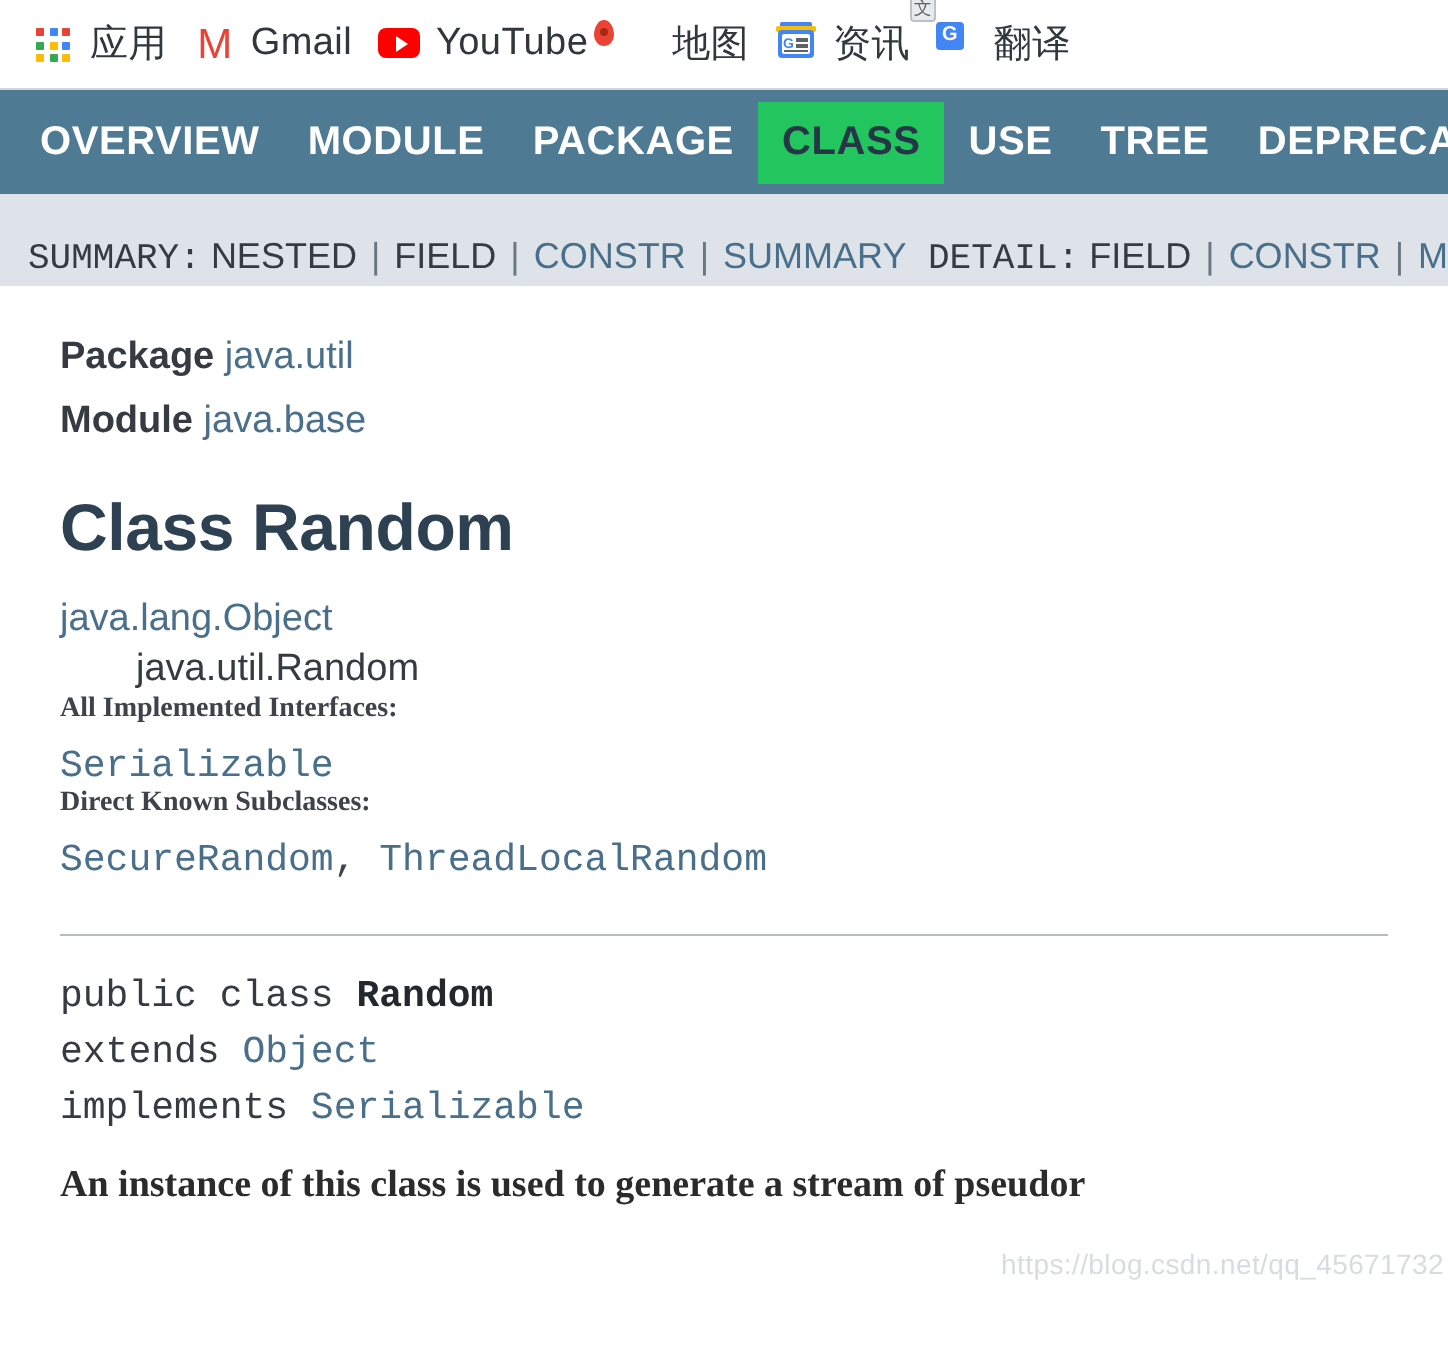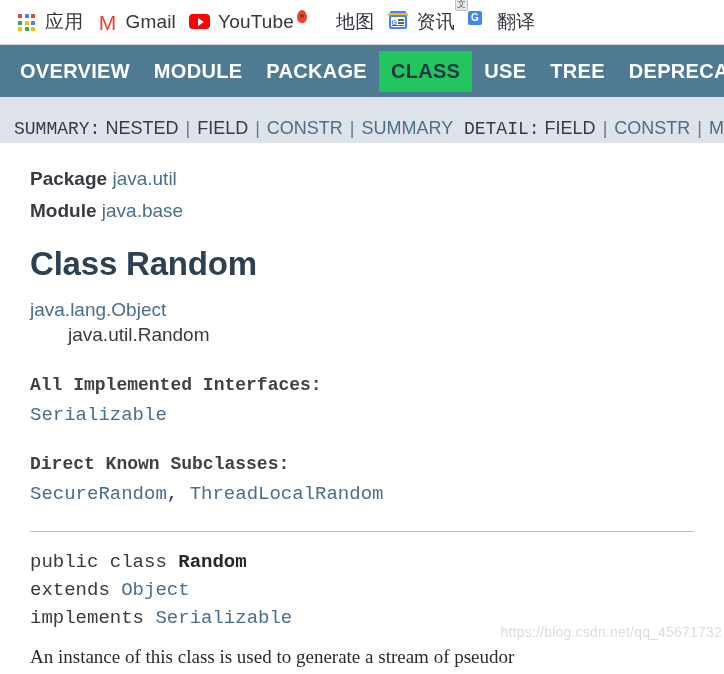--- a/index.html
+++ b/index.html
@@ -136,21 +136,21 @@
     color: #2e4152;
     margin: 18px 0 14px 0;
     letter-spacing: -0.2px;
     font-family: "Liberation Sans", sans-serif;
   }
 
   .inherit { font-size: 19px; line-height: 25px; font-family: "Liberation Sans", sans-serif; }
   .inherit .lnk { color: #4a6f8a; cursor: pointer; }
   .inherit .cur { color: #353b41; display: inline-block; margin-left: 38px; }
 
-  .sec-title { font-size: 18px; font-weight: bold; color: #3d4349; margin-top: 28px; font-family: Liberation Mono, monospace; }
+  .sec-title { font-size: 14px; font-weight: bold; color: #3d4349; font-family: Liberation Serif, serif; }
   .sec-body { font-family: "Liberation Mono", monospace; font-size: 19px; color: #4a6f8a; margin-top: 9px; }
   .sec-body .lnk { color: #4a6f8a; cursor: pointer; }
   .sec-body .comma { color: #3d4349; }
 
   .decl-box {
     margin-top: 26px;
     border-top: 1px solid #b9bcbf;
     padding-top: 16px;
   }
   .decl {
@@ -163,20 +163,21 @@
   .decl b { font-weight: bold; color: #23282d; }
   .decl .lnk { color: #4a6f8a; cursor: pointer; margin-top: 10px; }
 
   .para {
     margin-top: 14px;
     font-family: "Liberation Serif", serif;
     font-size: 19px;
     color: #2b2b2b;
     white-space: nowrap;
     overflow: hidden;
+    font-weight: bold;
   }
 
   .watermark {
     position: absolute;
     right: 2px;
     top: 624px;
     font-size: 14px;
     color: #d9dcde;
     font-family: "Liberation Sans", sans-serif;
     letter-spacing: .2px;

